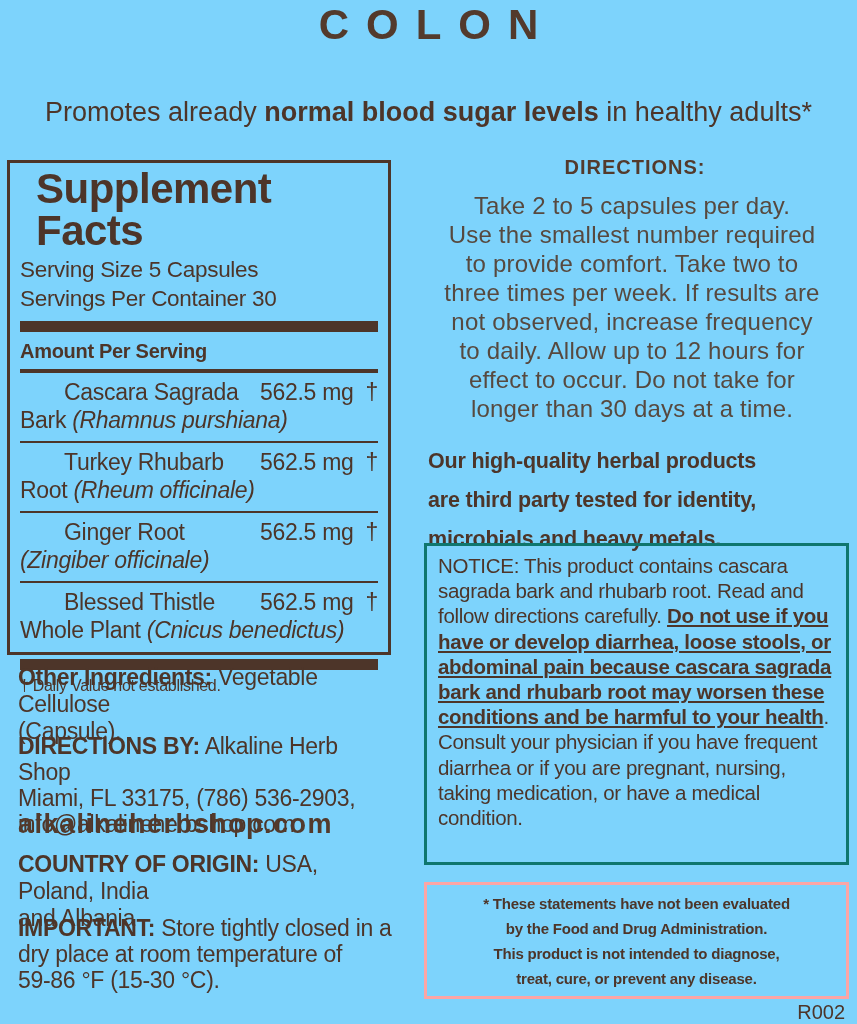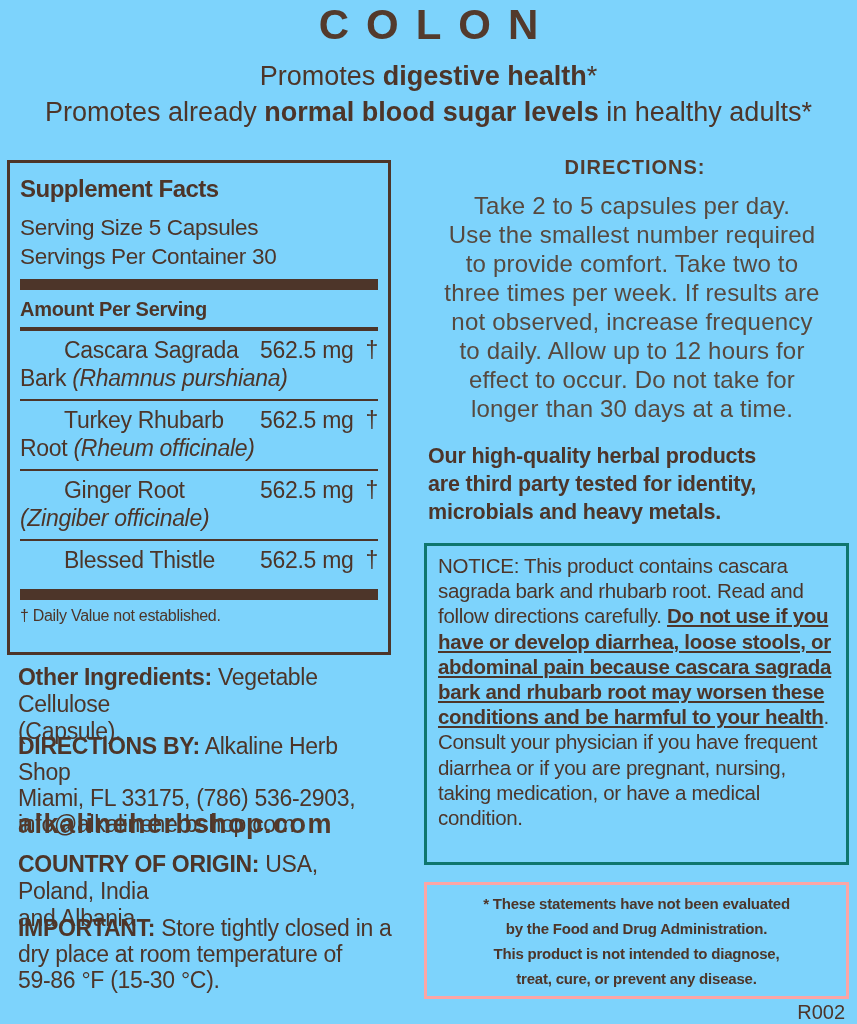--- a/index.html
+++ b/index.html
@@ -19,21 +19,21 @@
   }
   .tag { position:absolute; left:0; right:0; text-align:center; font-size:27px; line-height:32px; color:#4d3529; }
   .tag1 { top:60px; }
   .tag2 { top:96px; }
 
   
   .sf {
     position:absolute; left:7px; top:160px; width:384px; height:495px;
     border:3px solid #4d3529; padding:3px 10px 0 10px; letter-spacing:-0.3px;
   }
-  .sf-title { font-size:24px; font-weight:800; line-height:42px; letter-spacing:-0.5px; margin:2px 0 3px; }
+  .sf-title { font-size:42px; font-weight:800; line-height:42px; letter-spacing:-0.5px; margin:2px 16px 3px; }
   .sf-line { font-size:22.5px; line-height:29px; }
   .bar-thick { height:11px; background:#4d3529; margin-top:8px; }
   .sf-colhdr { font-size:20px; font-weight:700; padding:8px 0 6px; }
   .bar-med { height:4px; background:#4d3529; }
   .sf-row { padding:5px 0 7px; }
   .sf-row + .sf-row { border-top:2px solid #4d3529; }
   .r1 { display:flex; justify-content:space-between; font-size:23px; line-height:28px;margin-left:44px; }
   .amt { white-space:nowrap; }
   .amt .dv { display:inline-block; margin-left:12px; }
   .r2 { font-size:23px; line-height:28px; }
@@ -59,21 +59,21 @@
   .dir-h {
     position:absolute; left:420px; top:156px; width:430px; text-align:center;
     font-size:20px; font-weight:800; letter-spacing:1px; color:#533a2c;
   }
   .dir-b {
     position:absolute; left:410px; top:191px; width:444px; text-align:center;
     font-size:24px; line-height:29px; color:#57493f; white-space:pre-line; letter-spacing:0.2px;
   }
   .qual {
     position:absolute; left:428px; top:442px; width:420px;
-    font-size:21.5px; font-weight:700; line-height:28px; white-space:pre-line; letter-spacing:-0.2px;
+    font-size:21.5px; font-weight:700; line-height:39px; white-space:pre-line; letter-spacing:-0.2px;
   }
   .notice {
     position:absolute; left:424px; top:543px; width:425px; height:322px;
     border:3px solid #0f766e; padding:7px 11px;
     font-size:20.5px; line-height:25.2px; letter-spacing:-0.3px;
   }
   .notice .warn {
     font-weight:700; text-decoration:underline;
     text-decoration-thickness:2px; text-underline-offset:2px;
   }
@@ -84,21 +84,20 @@
   }
   .code { position:absolute; right:12px; top:1001px; font-size:20px;margin-left:24px; }
 </style>
 </head>
 <body>
 
 <div class="page">
 
   <div class="title">COLON</div>
 
-  <p class="tag tag1"><span>Promotes </span><b>digestive health</b><span>*</span></p>
 
   <p class="tag tag2"><span>Promotes already </span><b>normal blood sugar levels</b><span> in healthy adults</span><span>*</span></p>
 
   <section class="sf">
     <div class="sf-title">Supplement Facts</div>
     <div class="sf-line">Serving Size 5 Capsules</div>
     <div class="sf-line">Servings Per Container 30</div>
     <div class="bar-thick"></div>
     <div class="sf-colhdr">Amount Per Serving</div>
     <div class="bar-med"></div>
@@ -125,20 +124,21 @@
           <span class="amt"><span>562.5 mg</span><span class="dv">†</span></span>
         </div>
       <div class="r2"><span></span><i>(Zingiber officinale)</i></div>
     </div>
 
     <div class="sf-row">
       <div class="r1">
           <span>Blessed Thistle</span>
           <span class="amt"><span>562.5 mg</span><span class="dv">†</span></span>
         </div>
+      <div class="r2"><span>Whole Plant </span><i>(Cnicus benedictus)</i></div>
     </div>
 
     <div class="bar-thick"></div>
     <div class="sf-foot">† Daily Value not established.</div>
   </section>
 
   <p class="infoblock oi"><span class="lbl">Other Ingredients:</span><span> Vegetable Cellulose
 (Capsule).</span></p>
 
   <p class="infoblock dist"><span class="lbl">DIRECTIONS BY:</span><span> Alkaline Herb Shop

